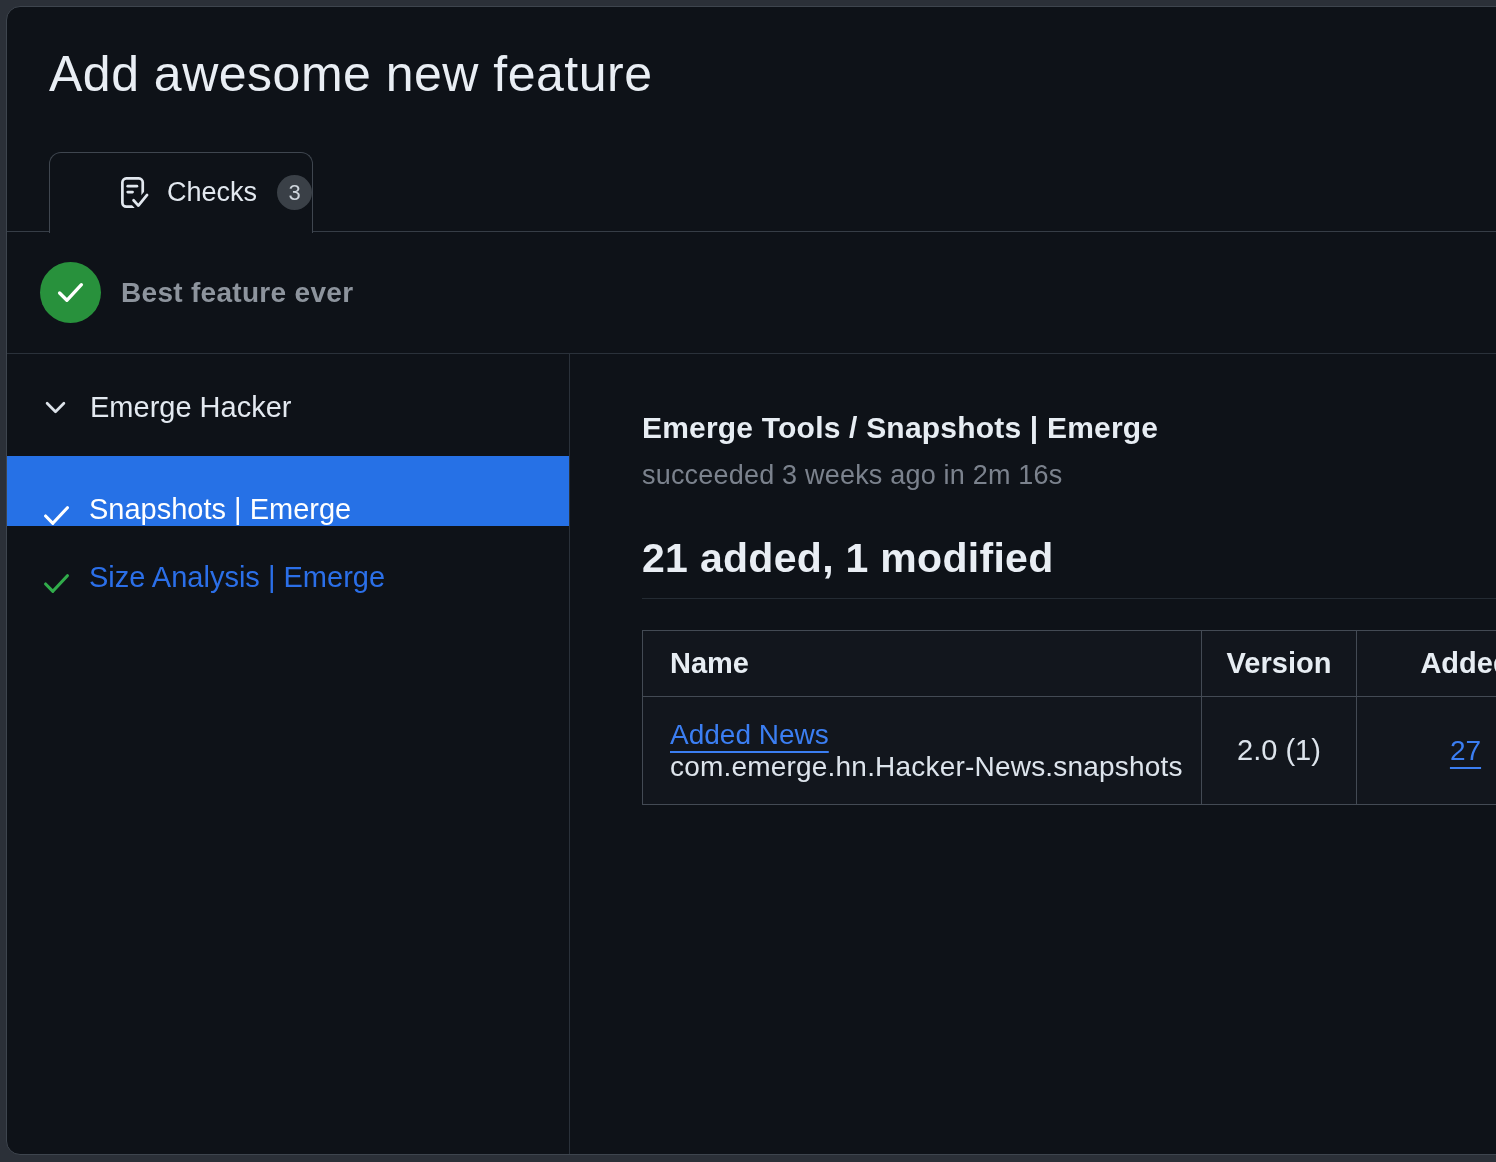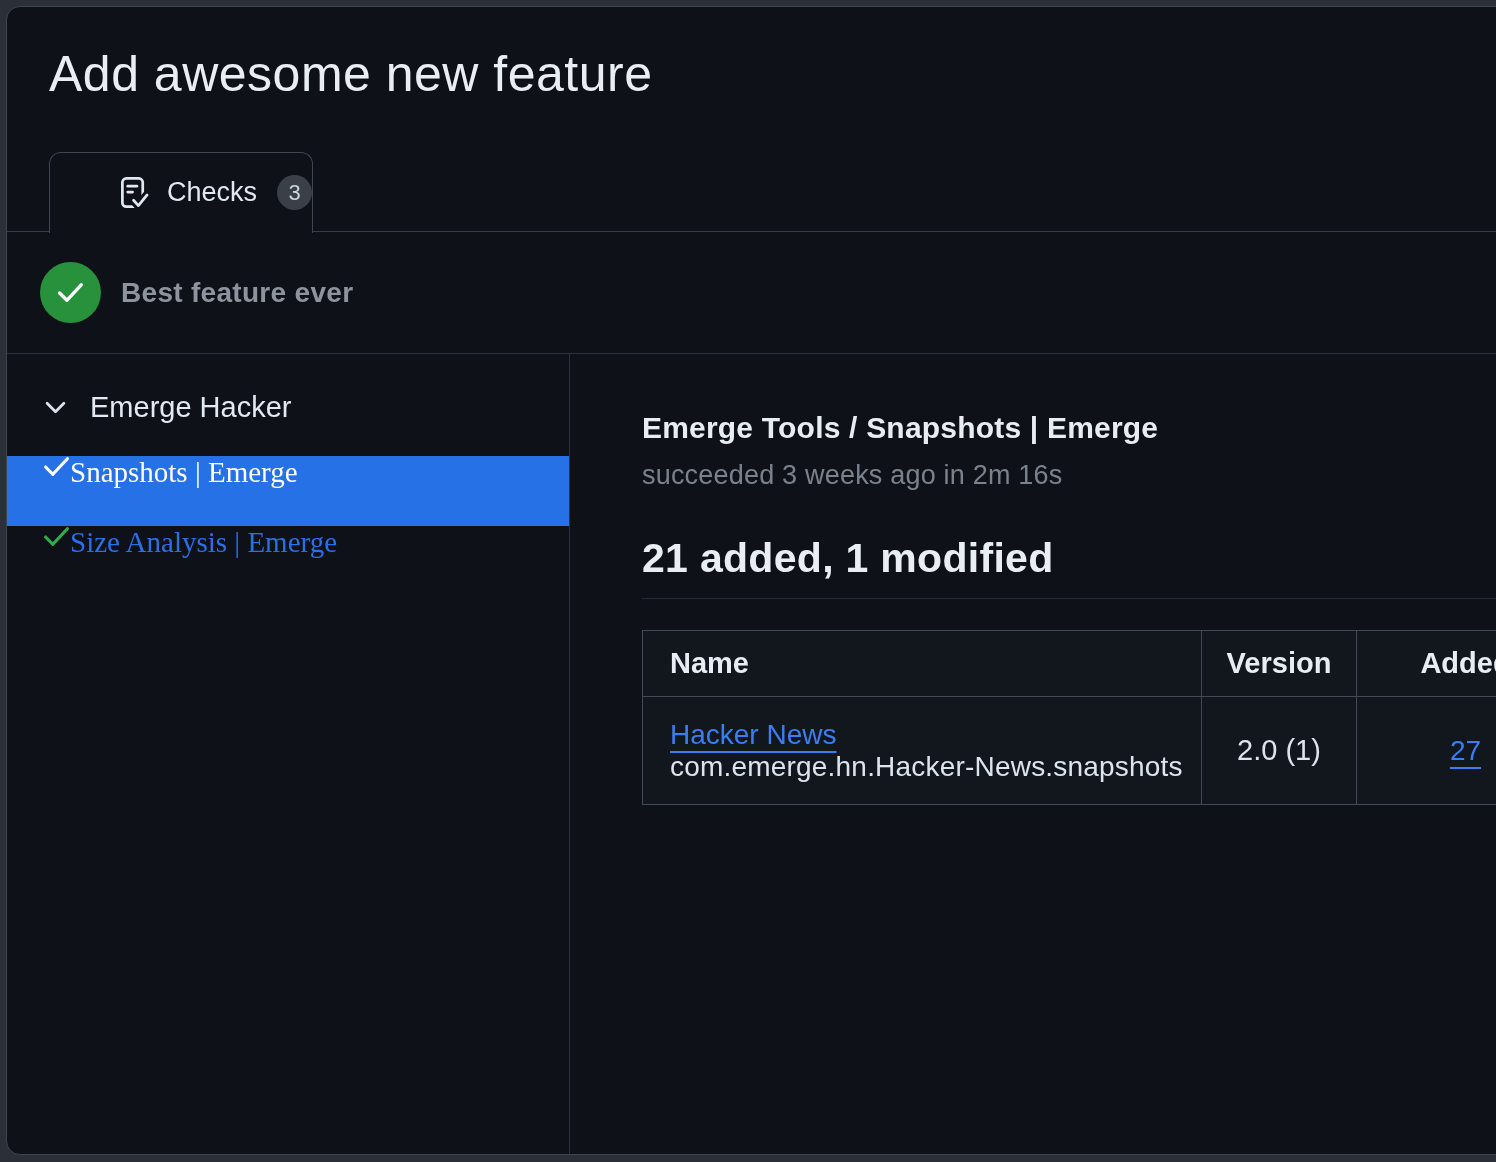--- a/index.html
+++ b/index.html
@@ -76,22 +76,22 @@
     border-right:1px solid #2a313a;
     padding-top:27px;
   }
   .group-header {
     height:52px; display:flex; align-items:center;
     padding-left:38px; gap:24px; cursor:pointer;
   }
   .group-label { font-size:29px; color:#e3e9f0; }
   .item-list { margin-top:23px; }
   .check-item {
-    height:68px; display:flex; align-items:flex-start;
-    padding-left:36px; cursor:pointer;font-family:Liberation Serif, serif;
+    height:68px; display:flex; align-items:flex-end;
+    padding-left:36px; gap:19px; cursor:pointer;
   }
   .check-item .item-label { font-size:29px; color:var(--sidebar-link-blue,#2b6fe8); }
   .check-item.selected { height:70px; background:var(--accent-blue,#2671e6); }
   .check-item.selected .item-label { color:#ffffff; }
   .check-item svg, .group-header svg { flex:none; }
   
   .main { flex:1 1 auto; min-width:0; padding:57px 0 0 72px; }
   .breadcrumb { font-size:30px; font-weight:700; color:#e7edf3; letter-spacing:.2px; }
   .run-status-line { margin-top:15px; font-size:27px; color:#7b828d; letter-spacing:.2px; }
   .summary { margin-top:44px; font-size:41px; font-weight:700; color:#e9eef4; letter-spacing:.3px; }
@@ -210,21 +210,21 @@
         <thead>
           <tr>
             <th class="col-name">Name</th>
             <th>Version</th>
             <th>Added</th>
           </tr>
         </thead>
         <tbody>
           <tr>
             <td class="cell-name">
-              <a class="row-link">Hacker News</a>
+              <a class="row-link">Added News</a>
               <div class="bundle-id">com.emerge.hn.Hacker-News.snapshots</div>
             </td>
             <td class="cell-version">2.0 (1)</td>
             <td class="cell-added">
               <a class="row-link">27</a>
             </td>
           </tr>
         </tbody>
       </table>
     </main>

